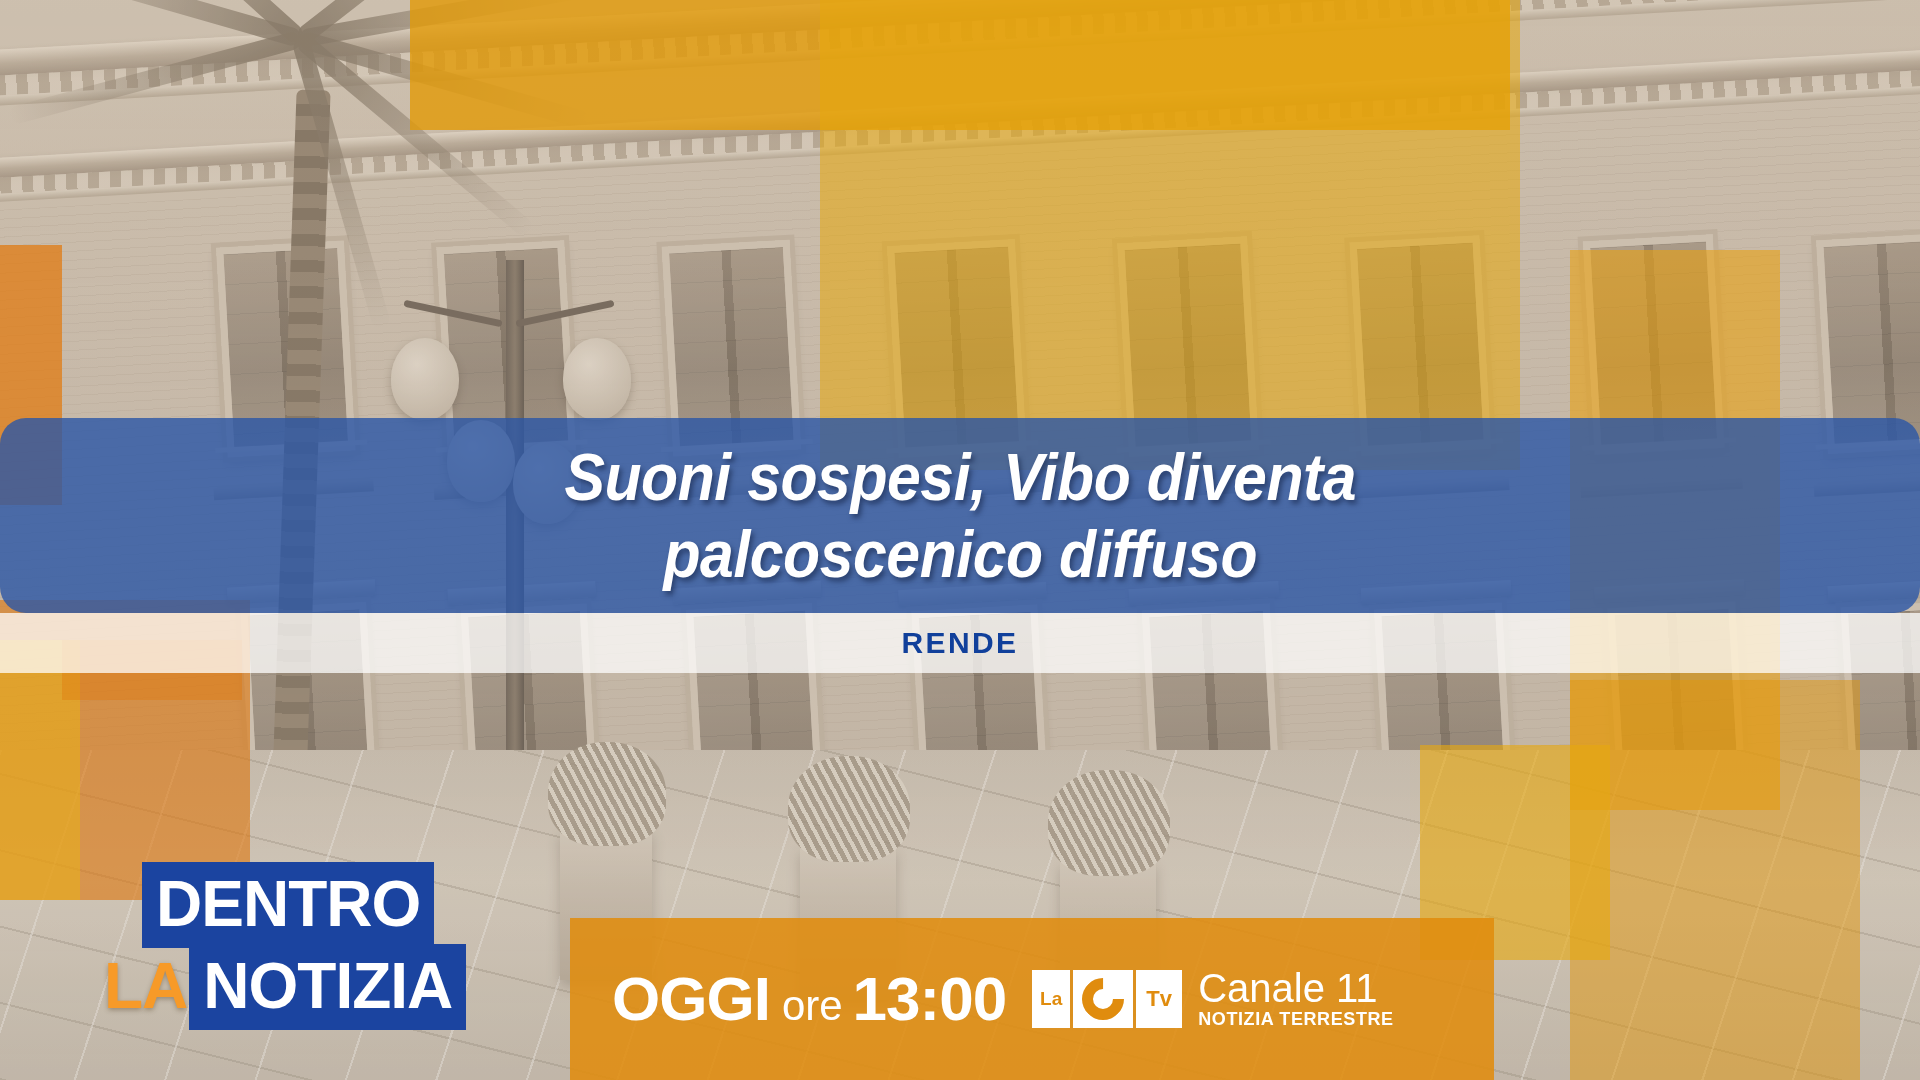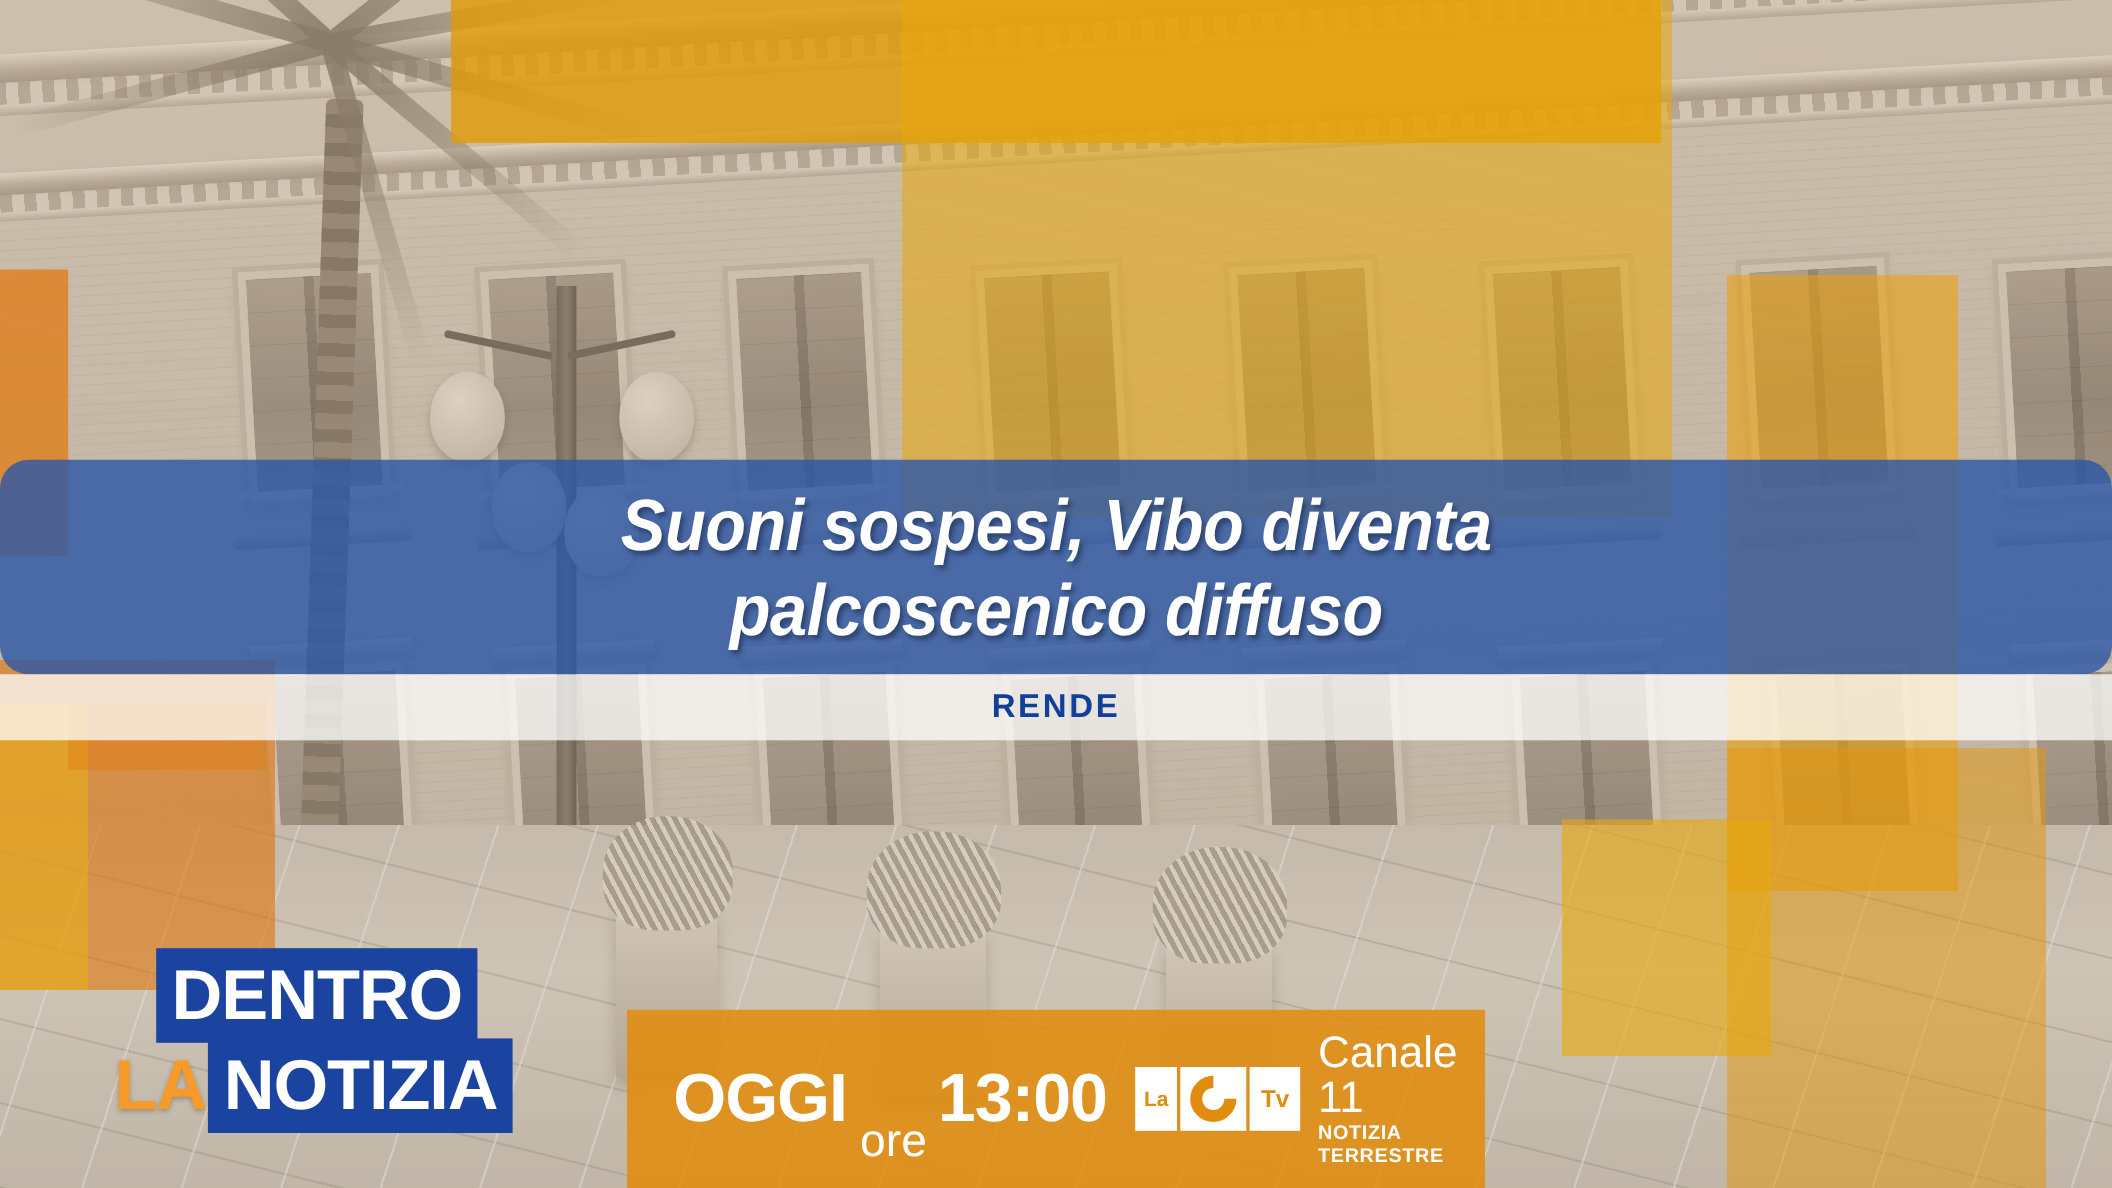--- a/index.html
+++ b/index.html
@@ -370,21 +370,21 @@
   <div class="logo" style="left:104px;top:862px;">
     <div class="row r1">
       <span class="chip">DENTRO</span>
     </div>
     <div class="row r2">
       <span class="la">LA</span>
       <span class="chip">NOTIZIA</span>
     </div>
   </div>
 
-  <div class="bcast" style="left:570px;top:918px;width:780px;height:162px;">
+  <div class="bcast" style="left:570px;top:918px;width:924px;height:162px;">
     <div class="inner">
       <span class="oggi">OGGI</span>
       <span class="ore">ore</span>
       <span class="time">13:00</span>
 
       <div class="lac">
         <div class="box b-la">
           <span class="t t-sm">La</span>
         </div>
         <div class="box b-c">

